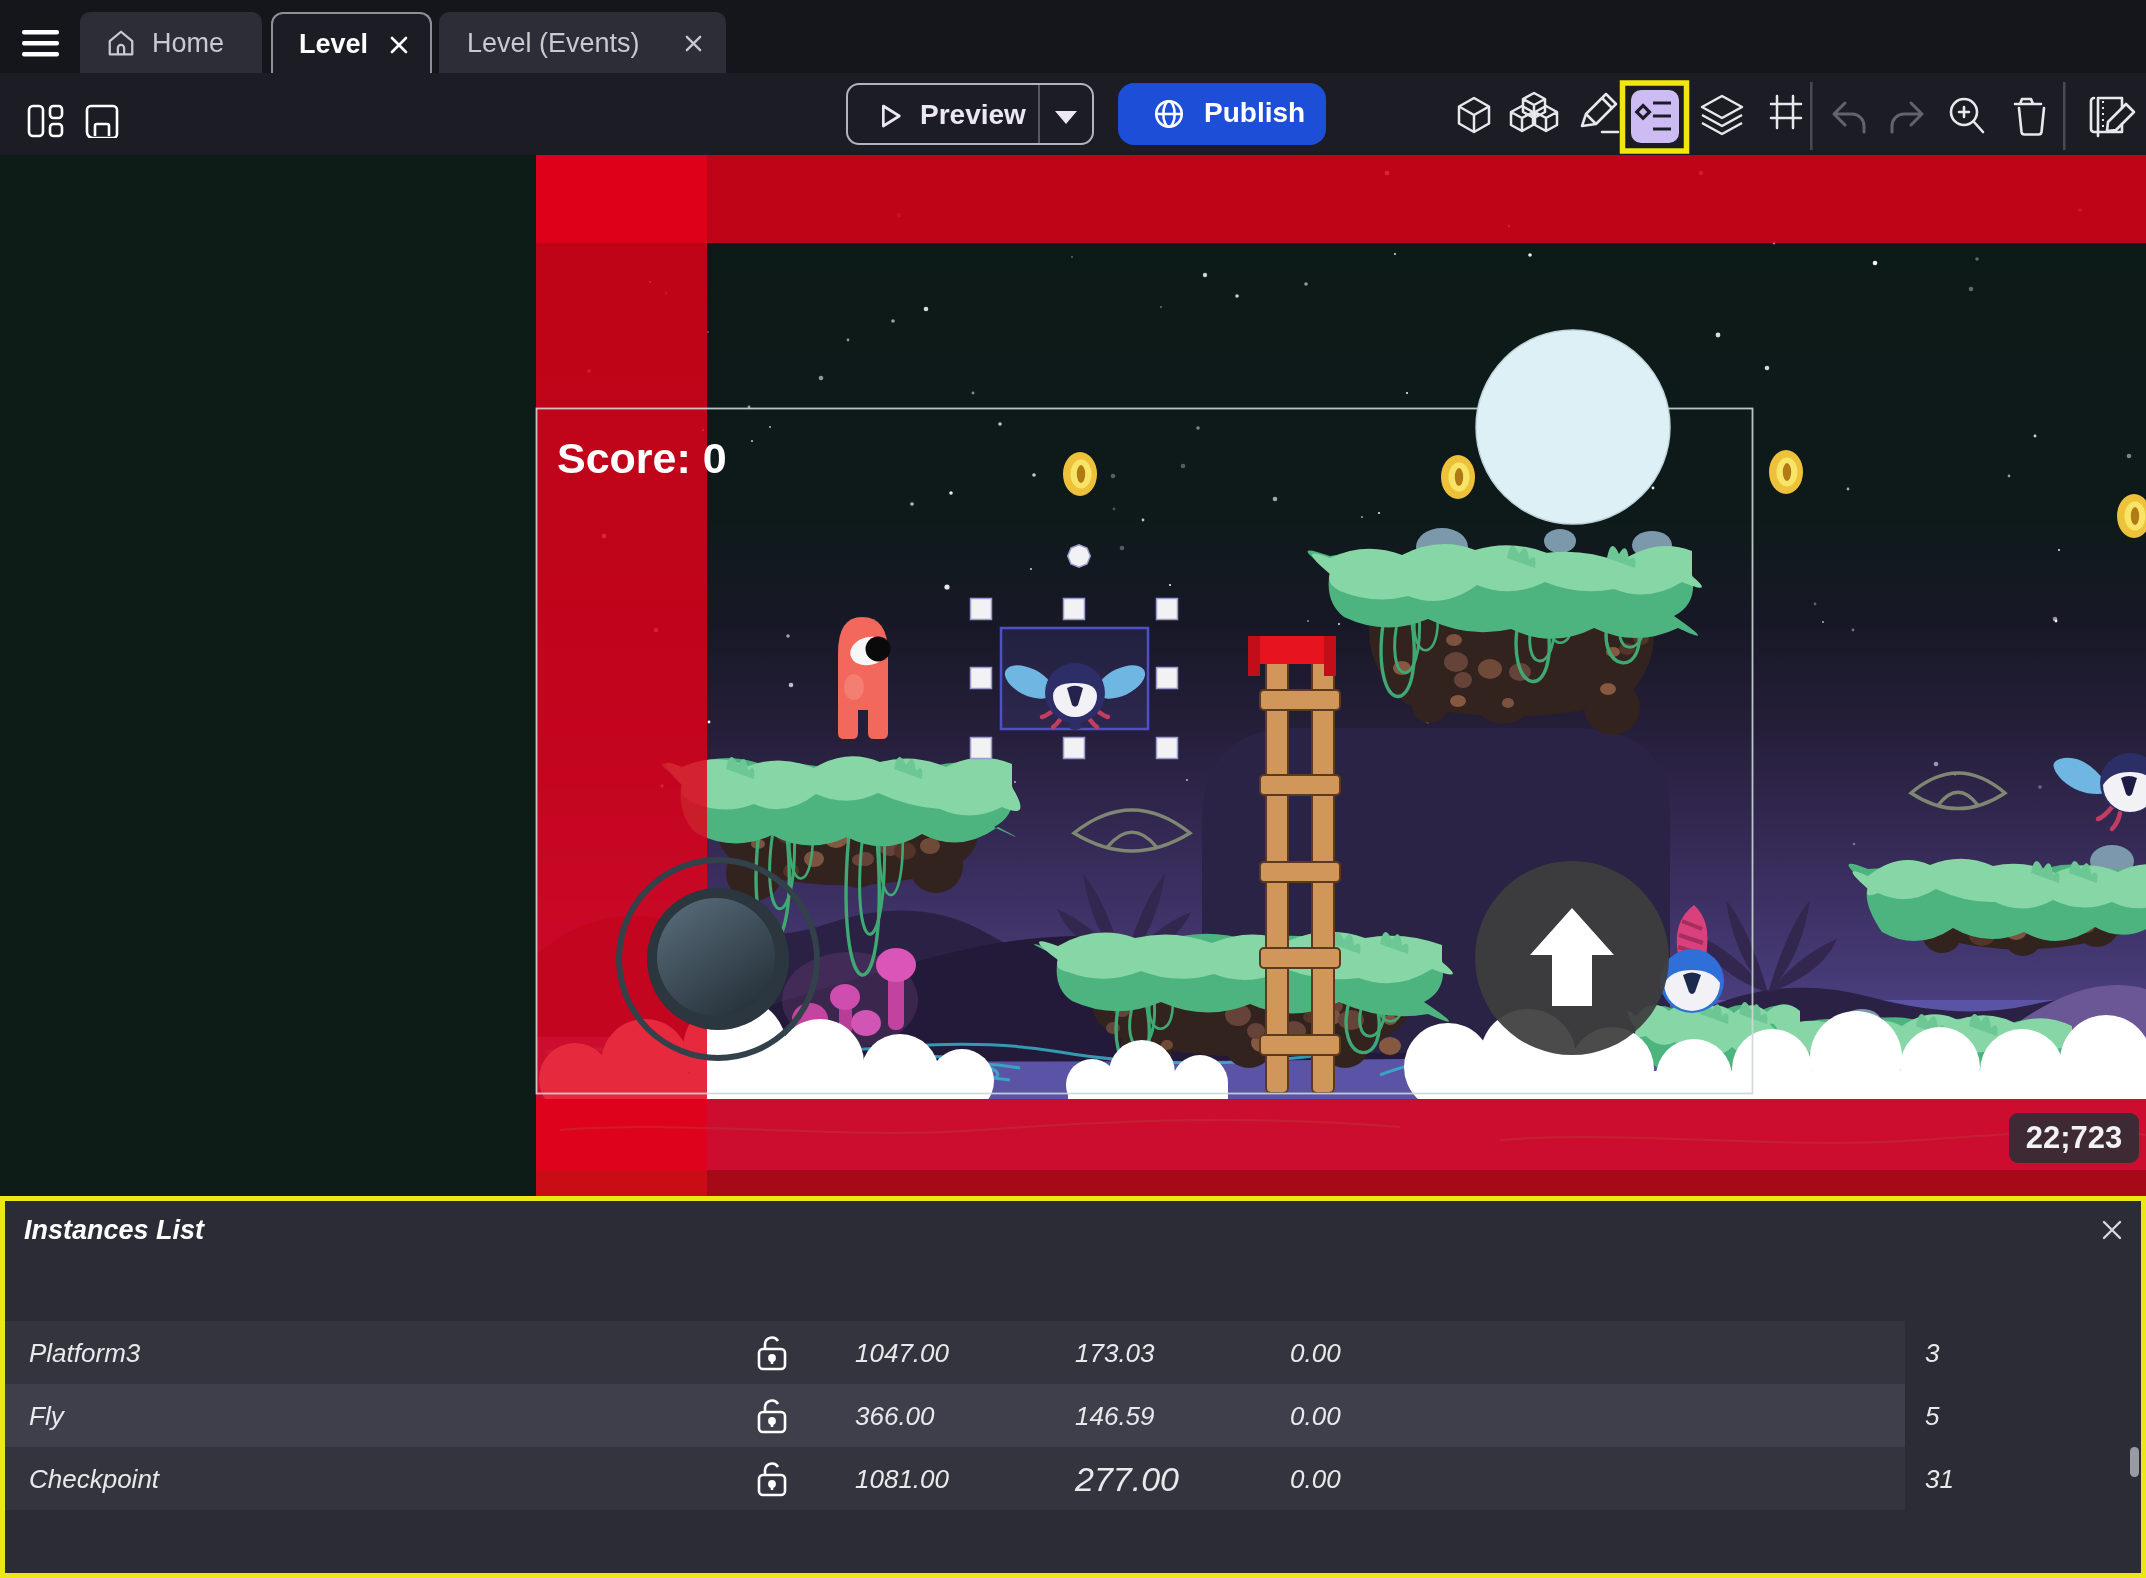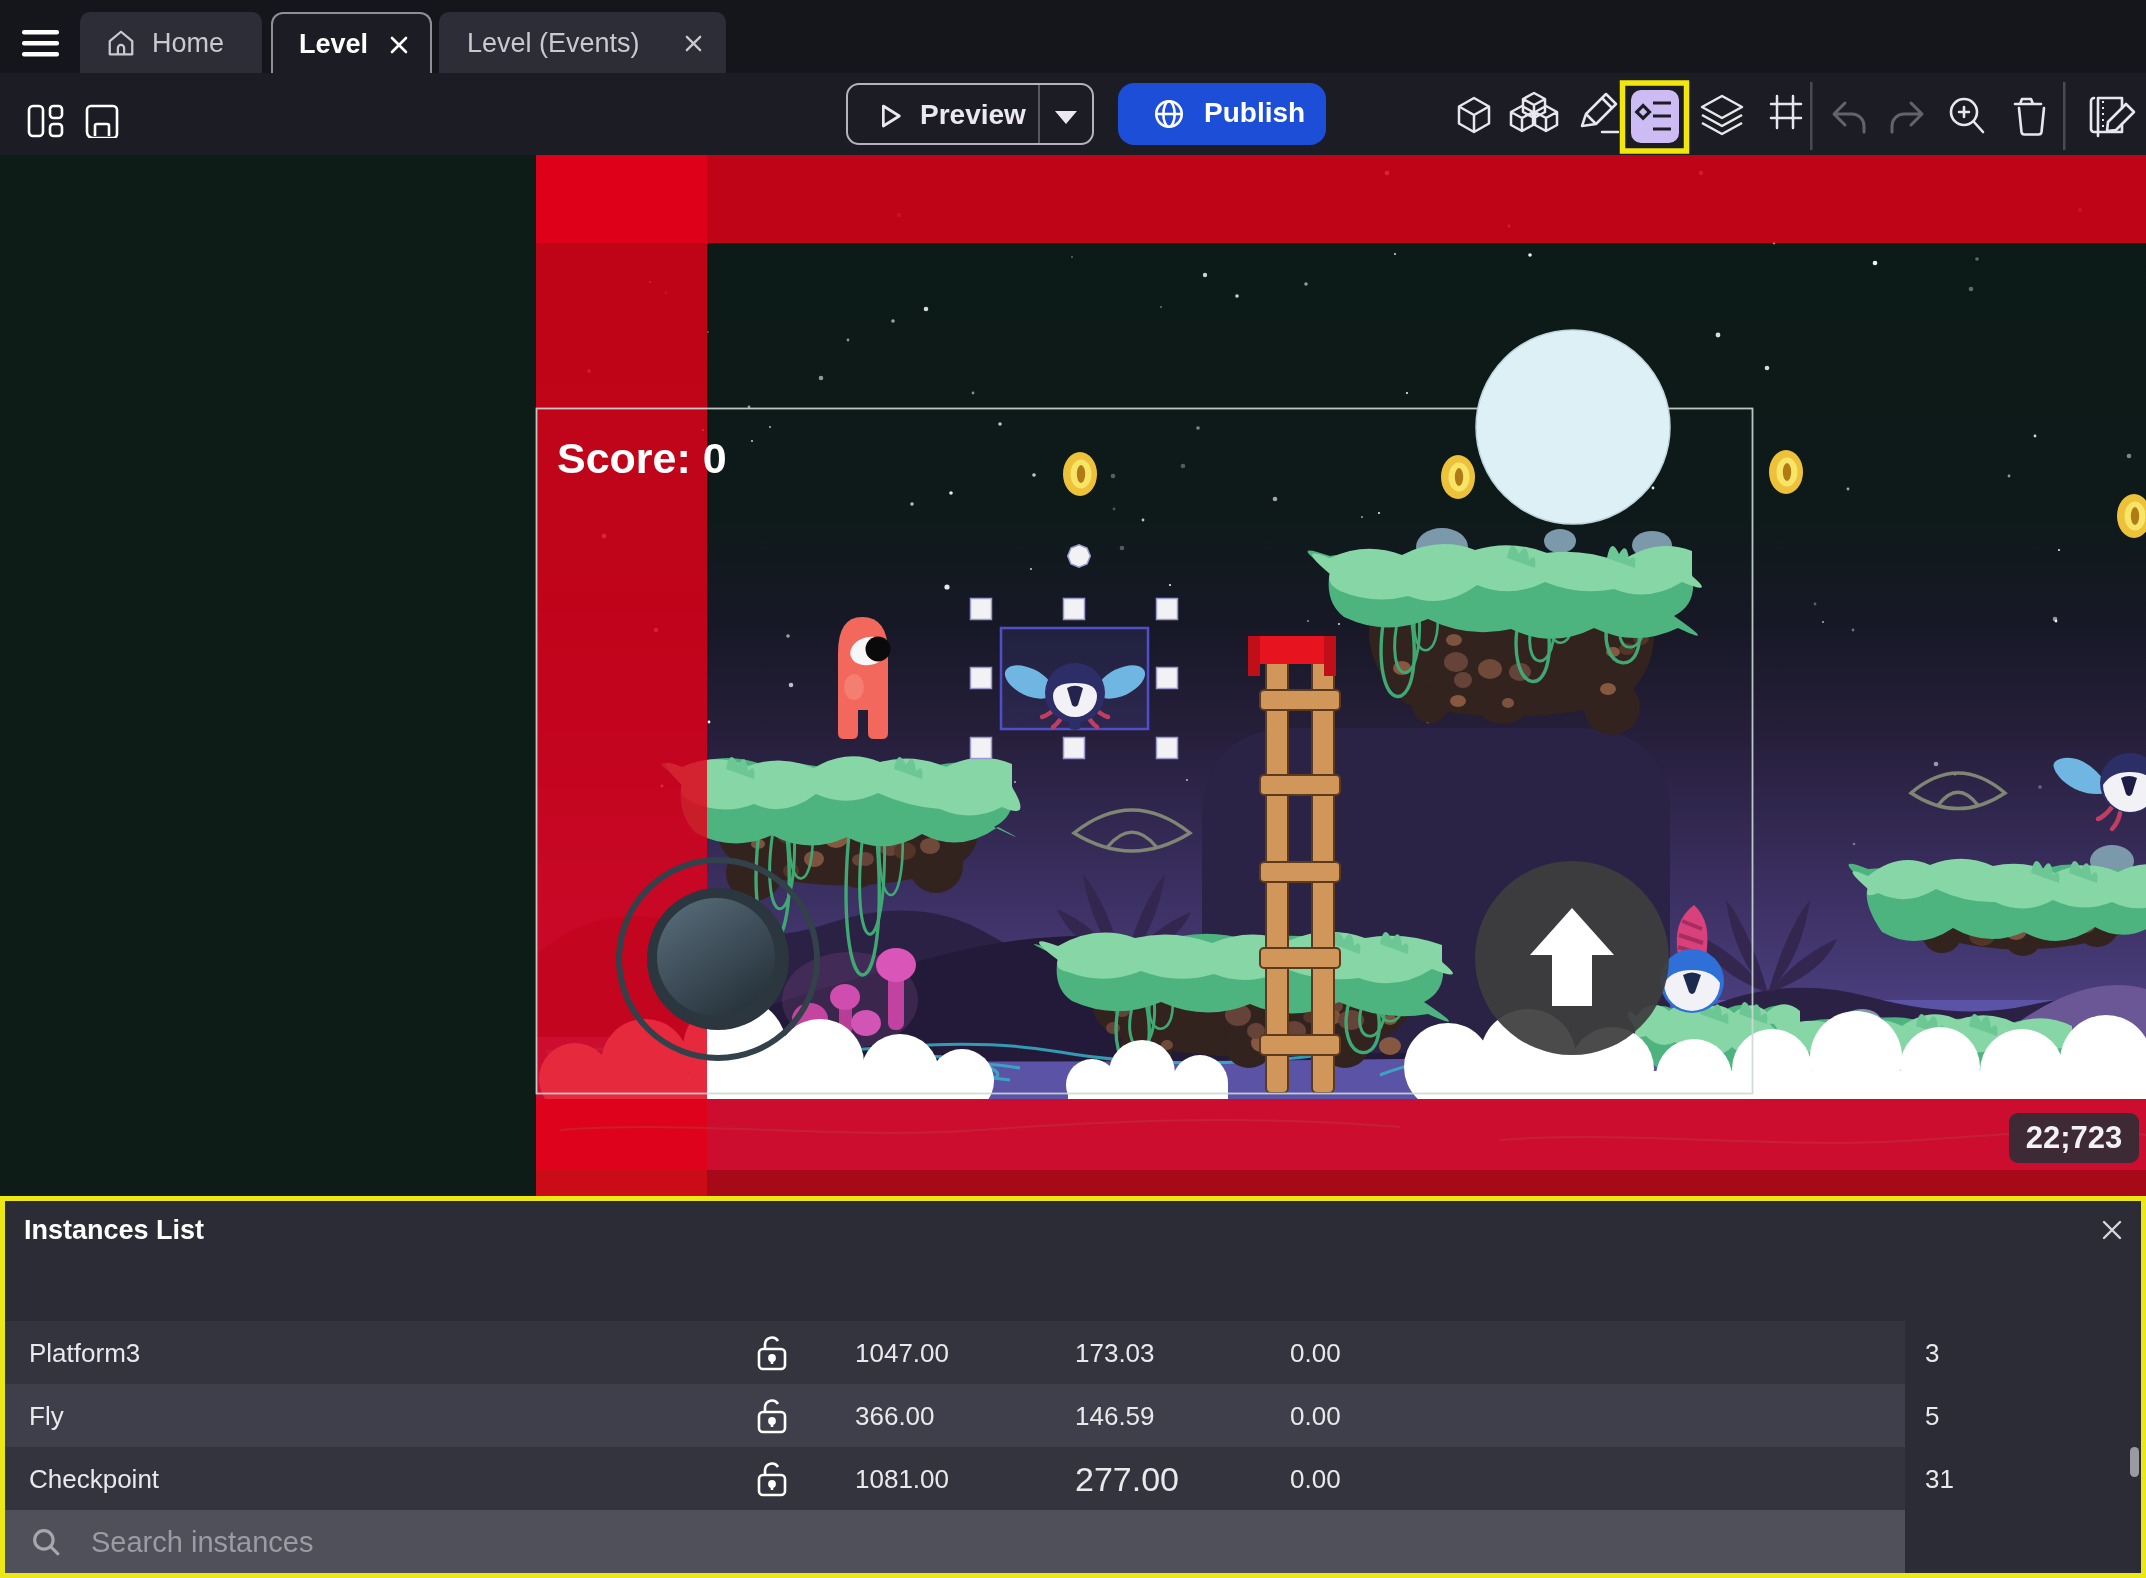--- a/index.html
+++ b/index.html
@@ -1,21 +1,21 @@
 <!DOCTYPE html>
 <html><head><meta charset="utf-8"><style>
 *{margin:0;padding:0;box-sizing:border-box}
 html,body{width:2146px;height:1578px;overflow:hidden;background:#15151c;
  font-family:"Liberation Sans",sans-serif;}
 #tabsbar{position:absolute;left:0;top:0;width:2146px;height:73px;background:#15151c;}
 #toolbar{position:absolute;left:0;top:73px;width:2146px;height:82px;background:#1c1c25;}
 .tab{position:absolute;top:12px;height:62px;border-radius:10px 10px 0 0;display:flex;align-items:center;color:#c9c9cf;font-size:27px;}
 #scene{position:absolute;left:0;top:155px;width:2146px;height:1041px;}
 #panel{position:absolute;left:0;top:1196px;width:2146px;height:382px;background:#2c2c36;border:5px solid #ece815;}
-.prow{position:absolute;left:0;width:1900px;color:#fff;}
+.prow{position:absolute;left:0;width:1900px;color:#fff;font-style:italic;}
 .cell{position:absolute;top:50%;transform:translateY(-50%);white-space:nowrap;}
 </style></head><body>
 <div id="tabsbar">
     <svg style="position:absolute;left:22px;top:30px" width="38" height="28" viewBox="0 0 38 28">
       <rect x="0" y="0" width="37" height="4.6" rx="2" fill="#fff"></rect>
       <rect x="0" y="11" width="37" height="4.6" rx="2" fill="#fff"></rect>
       <rect x="0" y="22" width="37" height="4.6" rx="2" fill="#fff"></rect>
     </svg>
     <div class="tab" style="left:80px;width:182px;background:#2d2d37;">
       <svg style="margin-left:26px" width="30" height="30" viewBox="0 0 24 24" fill="none" stroke="#c9c9cf" stroke-width="1.8" stroke-linejoin="round">
@@ -575,19 +575,12 @@
         <path d="M12 16 v-5 a7 7 0 0 1 13 -3"></path>
         <circle cx="19" cy="25" r="2.6" fill="#fff"></circle>
         <path d="M19 27 v4"></path>
       </svg>
       <span class="cell" style="left:850px;font-size:26px;color:#e9e9ec;">1081.00</span>
       <span class="cell" style="left:1070px;font-size:34px;color:#e9e9ec;">277.00</span>
       <span class="cell" style="left:1285px;font-size:26px;color:#e9e9ec;">0.00</span>
       <span class="cell" style="left:1920px;font-size:26px;color:#e9e9ec;">31</span>
     </div>
     <div style="position:absolute;right:2px;top:246px;width:9px;height:30px;border-radius:5px;background:#9a9aa2;"></div>
-    <div class="prow" style="top:309px;height:63px;background:#50505a;">
-      <svg class="cell" style="left:24px" width="34" height="34" viewBox="0 0 24 24" fill="none" stroke="#a7a7ae" stroke-width="2.2">
-        <circle cx="10.5" cy="10.5" r="6.5"></circle>
-        <path d="M15.5 15.5 21 21"></path>
-      </svg>
-      <span class="cell" style="left:86px;font-size:29px;color:#9b9ba3;">Search instances</span>
-    </div>
   </div>
 </body></html>

